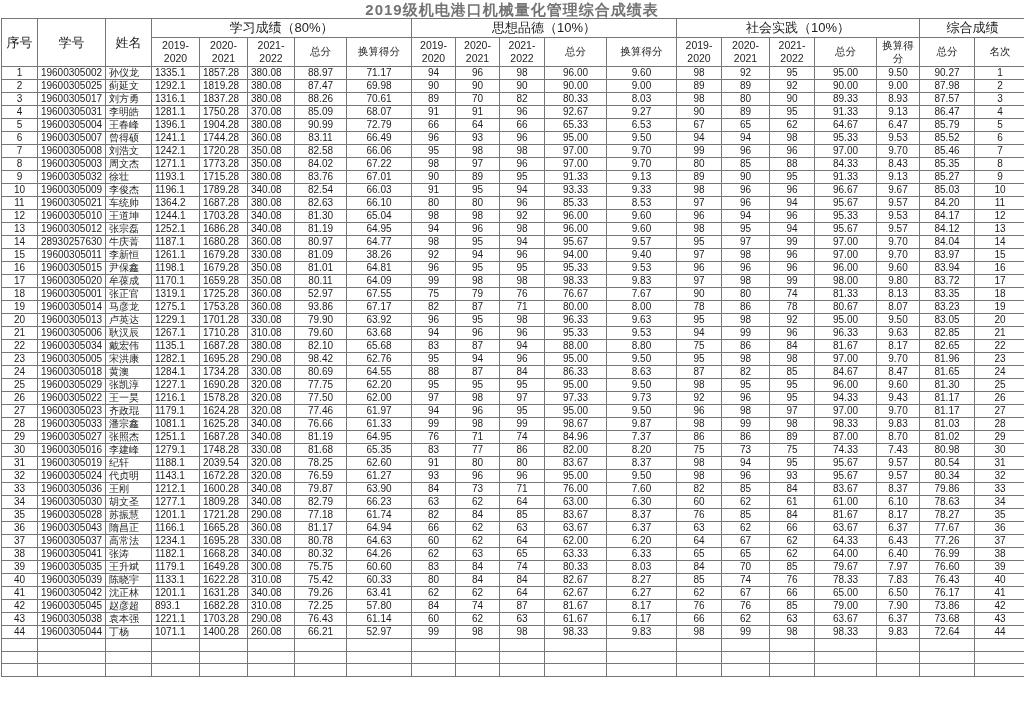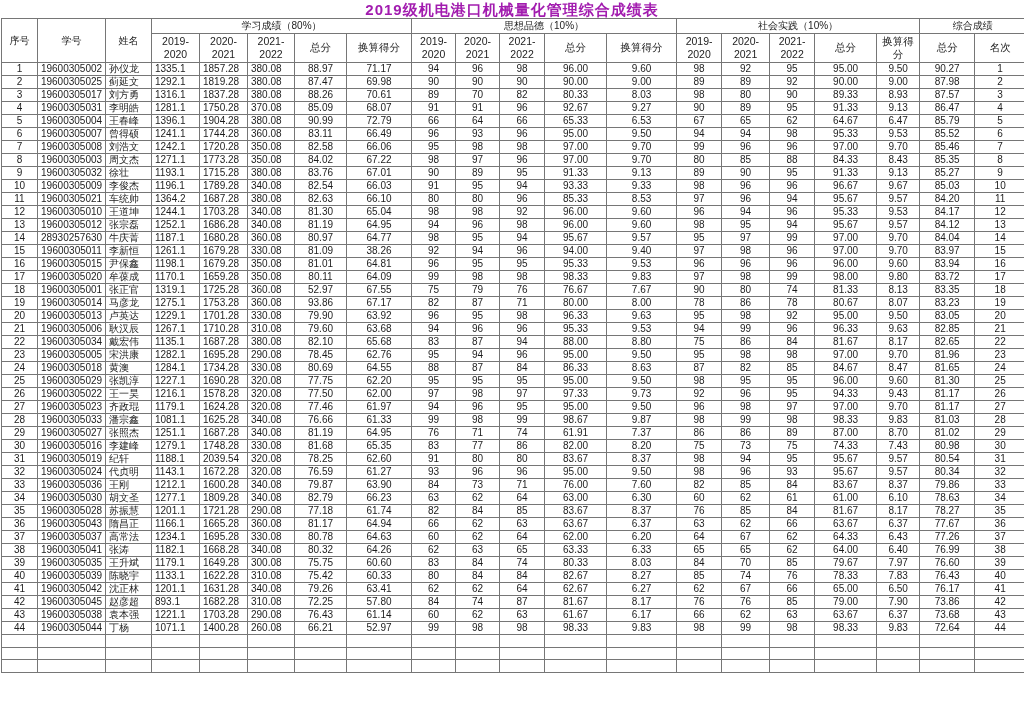--- a/index.html
+++ b/index.html
@@ -9,40 +9,40 @@
     overflow: hidden;
     font-family: "Liberation Sans", sans-serif;
   }
   .sheet { width: 1024px; height: 702px; }
   .title {
     height: 17px;
     padding-top: 1px;
     text-align: center;
     font-size: 15px;
     font-weight: bold;
-    color: #a21caf;
+    color: #737373;
     letter-spacing: 1px;
   }
   table.score {
     border-collapse: collapse;
     table-layout: fixed;
     width: 1022px;
     margin-left: 1px;
   }
   table.score th, table.score td {
     border: 1px solid #767676;
     font-weight: normal;
     text-align: center;
     padding: 0 1px;
     overflow: hidden;
     white-space: nowrap;
     color: #1c1c1c;
     box-sizing: border-box;
   }
-  thead tr.group th { height: 13px; font-size: 10px; }
+  thead tr.group th { height: 13px; font-size: 13px; }
   thead tr.years th {
     height: 29px;
     font-size: 10.5px;
     white-space: pre-line;
     line-height: 1.25;
   }
   thead th.span2 { font-size: 10.5px; }
   tbody td {
     height: 12.6px;
     font-size: 10px;
@@ -602,21 +602,21 @@
           <td>82.65</td>
           <td>22</td>
         </tr>
         <tr>
           <td>23</td>
           <td>19600305005</td>
           <td class="al">宋洪康</td>
           <td class="al">1282.1</td>
           <td class="al">1695.28</td>
           <td class="al">290.08</td>
-          <td>78.45</td>
+          <td>98.42</td>
           <td>62.76</td>
           <td>95</td>
           <td>94</td>
           <td>96</td>
           <td>95.00</td>
           <td>9.50</td>
           <td>95</td>
           <td>98</td>
           <td>98</td>
           <td>97.00</td>
@@ -739,21 +739,21 @@
           <td>19600305027</td>
           <td class="al">张照杰</td>
           <td class="al">1251.1</td>
           <td class="al">1687.28</td>
           <td class="al">340.08</td>
           <td>81.19</td>
           <td>64.95</td>
           <td>76</td>
           <td>71</td>
           <td>74</td>
-          <td>61.91</td>
+          <td>84.96</td>
           <td>7.37</td>
           <td>86</td>
           <td>86</td>
           <td>89</td>
           <td>87.00</td>
           <td>8.70</td>
           <td>81.02</td>
           <td>29</td>
         </tr>
         <tr>

